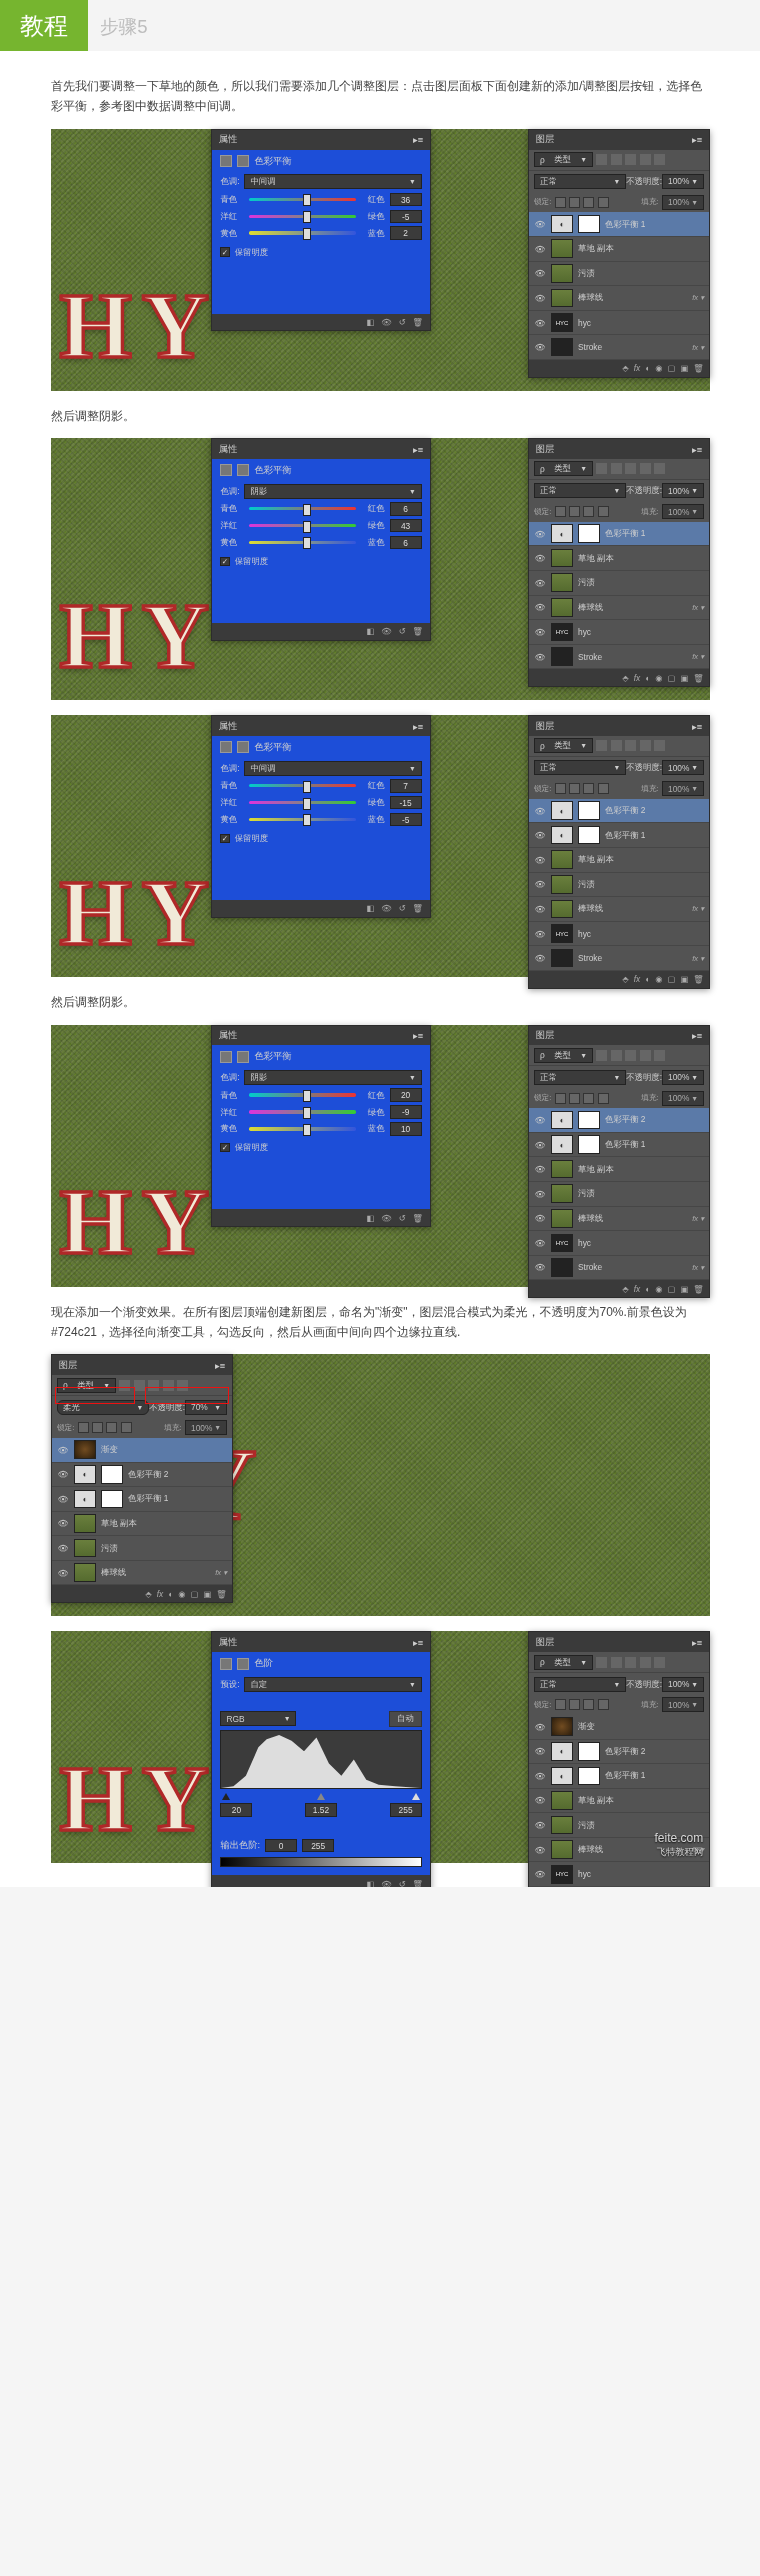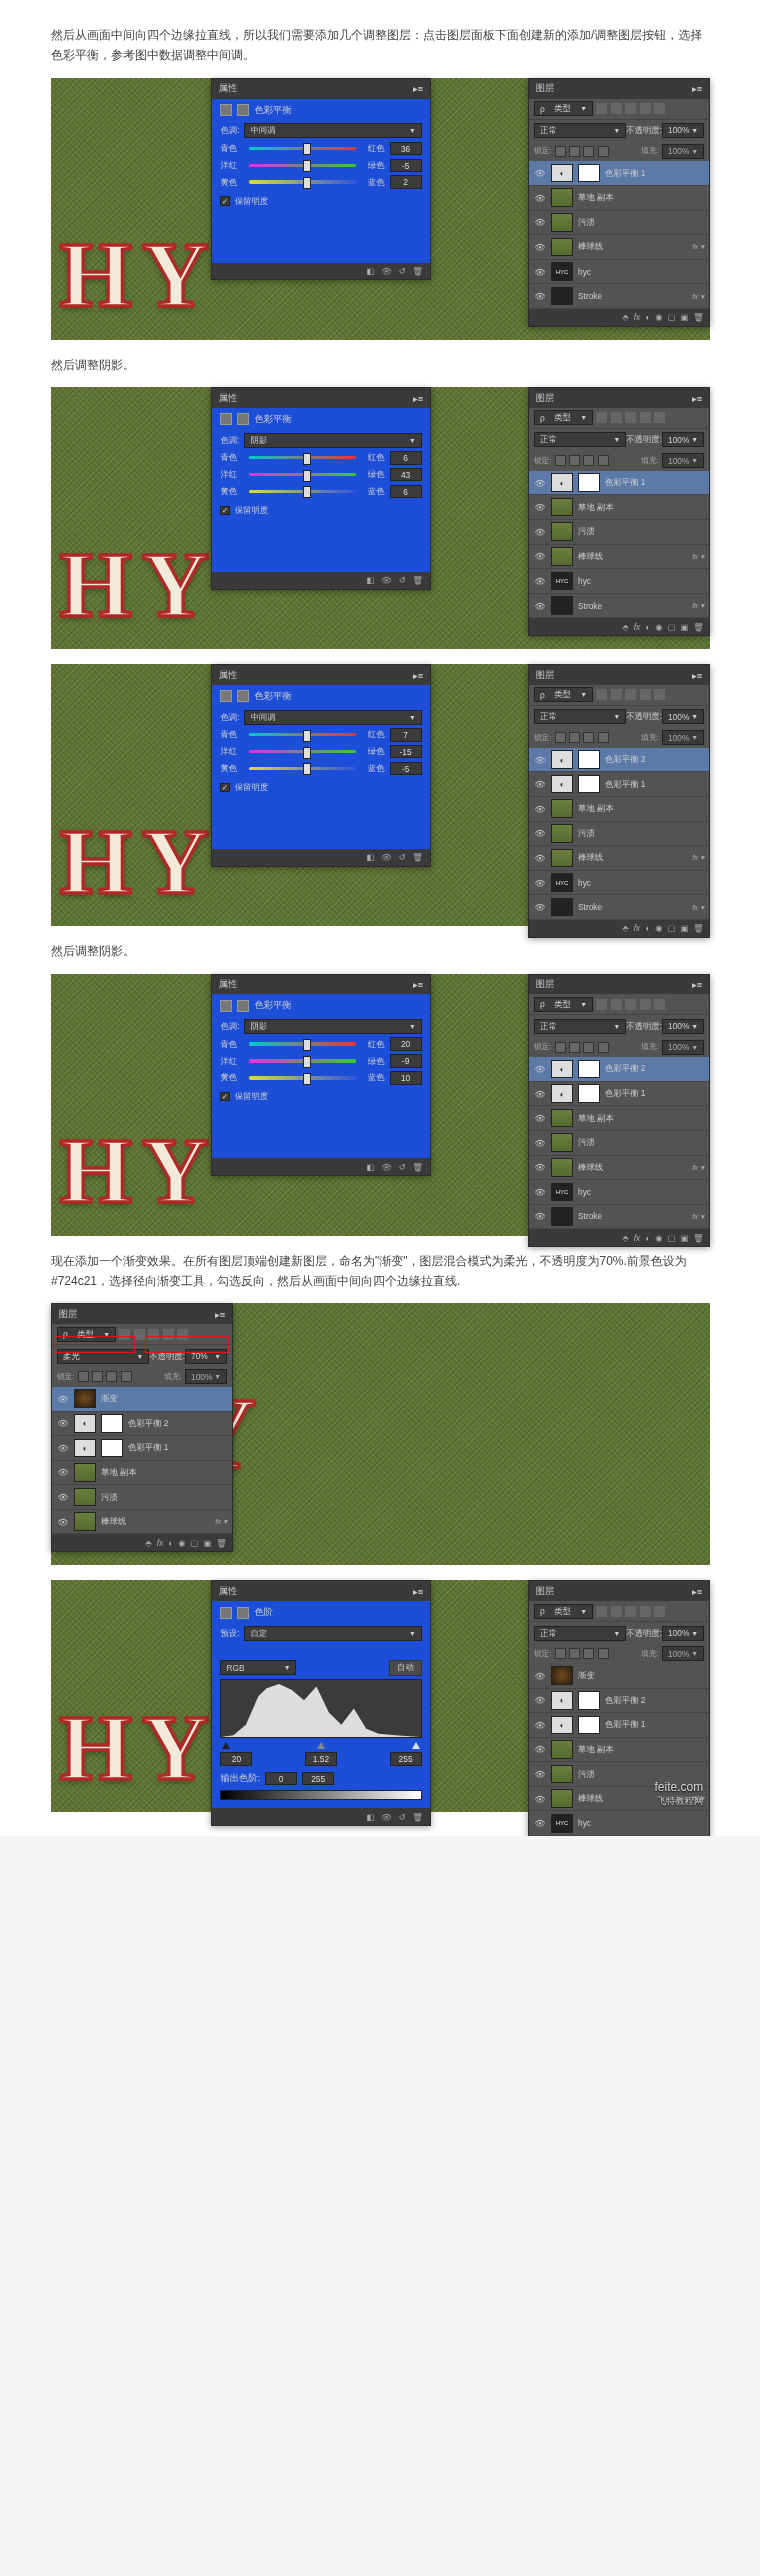--- a/index.html
+++ b/index.html
@@ -59,23 +59,27 @@
   .lev-nums{display:flex;justify-content:space-between;gap:5px;}
   .out-grad{height:10px;background:linear-gradient(to right,#000,#fff);border:0.8px solid #222;margin:5px 0 3.4px 0;}
   .watermark{position:absolute;bottom:5px;right:6.8px;color:rgba(255,255,255,.8);font-size:12px;font-family:Arial,sans-serif;text-shadow:0 0.8px 1.7px #000;text-align:right;line-height:1.3;}
   .watermark .dom{font-size:9.3px;}
 </style>
 </head>
 <body>
 
 <div class="page-wrap">
 
+  <div class="header-bar">
+    <div class="header-title">教程</div>
+    <div class="header-sub">步骤5</div>
+  </div>
 
   <div class="content">
-    <p class="body-text">然后从画面中间向四个边缘拉直线，所以我们需要添加几个调整图层：点击图层面板下面创建新的添加/调整图层按钮，选择色彩平衡，参考图中数据调整中间调。</p>
+    <p class="body-text">首先我们要调整一下草地的颜色，所以我们需要添加几个调整图层：点击图层面板下面创建新的添加/调整图层按钮，选择色彩平衡，参考图中数据调整中间调。</p>
 
     <div id="steps-host">
         <div>
           <div class="screenshot" style="height: 262px;">
             <div class="grass"></div>
             <div class="letters partial">
               <span class="ball-letter">H</span>
               <span class="ball-letter">Y</span>
             </div>
   <div class="panel" style="left:160px;top:0;width:220px;">
@@ -664,21 +668,21 @@
                   <span>类型</span>
                   <span class="arr">▼</span>
                 </div>
     <span class="ico" style="width:11px;height:11px;background:#666;"></span>
     <span class="ico" style="width:11px;height:11px;background:#666;"></span>
     <span class="ico" style="width:11px;height:11px;background:#666;"></span>
     <span class="ico" style="width:11px;height:11px;background:#666;"></span>
     <span class="ico" style="width:11px;height:11px;background:#666;"></span>
   </div>
   <div class="lp-blend">
-    <div class="dd blend-dd" style="flex:1;">
+    <div class="dd blend-dd" style="flex:1;border-radius:6px;">
                   <span class="blend-val">柔光</span>
                   <span class="arr">▼</span>
                 </div>
     <span style="align-self:center;">不透明度:</span>
     <div class="dd op-dd" style="flex:0 0 42px;">
                   <span class="op-val">70%</span>
                   <span class="arr">▼</span>
                 </div>
   </div>
   <div class="lp-lock">
@@ -784,21 +788,21 @@
           <div class="lev-sliders">
             <div class="tri"></div>
             <div class="tri g"></div>
             <div class="tri w"></div>
           </div>
           <div class="lev-nums">
             <div class="num-box">20</div>
             <div class="num-box">1.52</div>
             <div class="num-box">255</div>
           </div>
-          <div style="display:flex;align-items:center;gap:5px;margin-top:6px;">
+          <div style="display:flex;align-items:center;gap:5px;margin-top:22px;">
             <span>输出色阶:</span>
             <div class="num-box">0</div>
             <div class="num-box">255</div>
           </div>
           <div class="out-grad"></div>
         </div>
         <div class="panel-foot">
           <span>◧</span>
           <span>👁</span>
           <span>↺</span>

